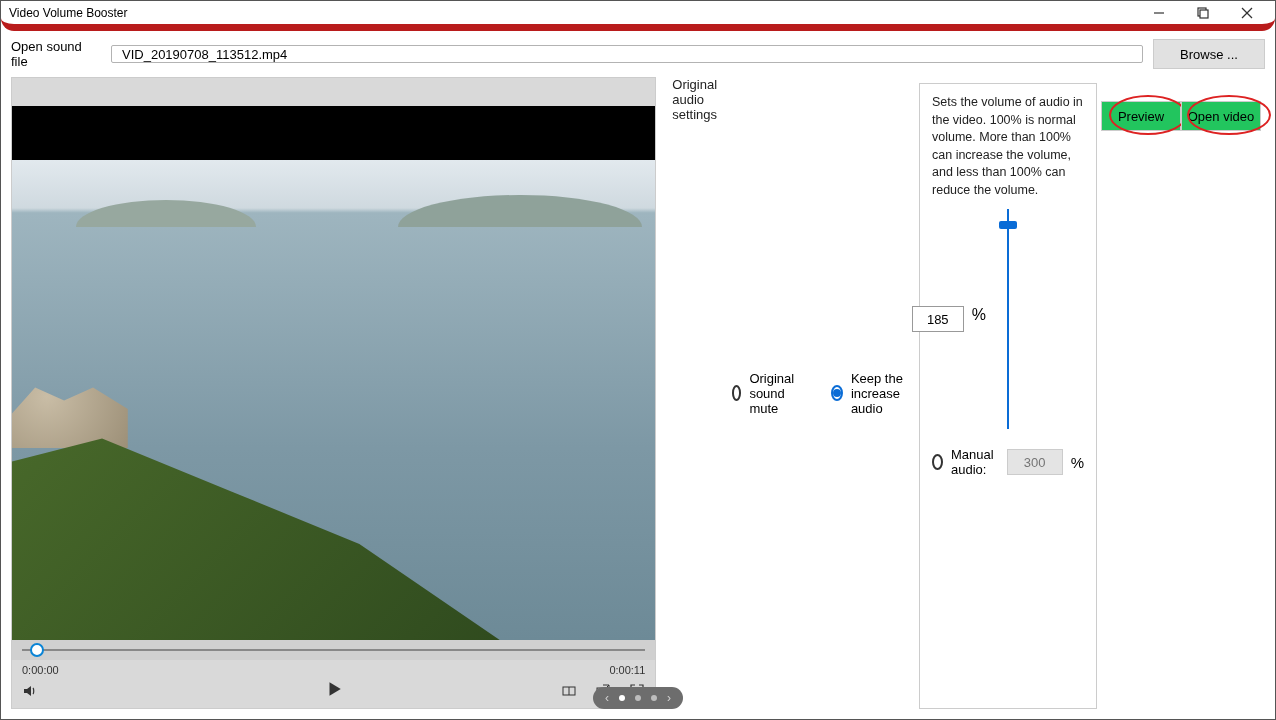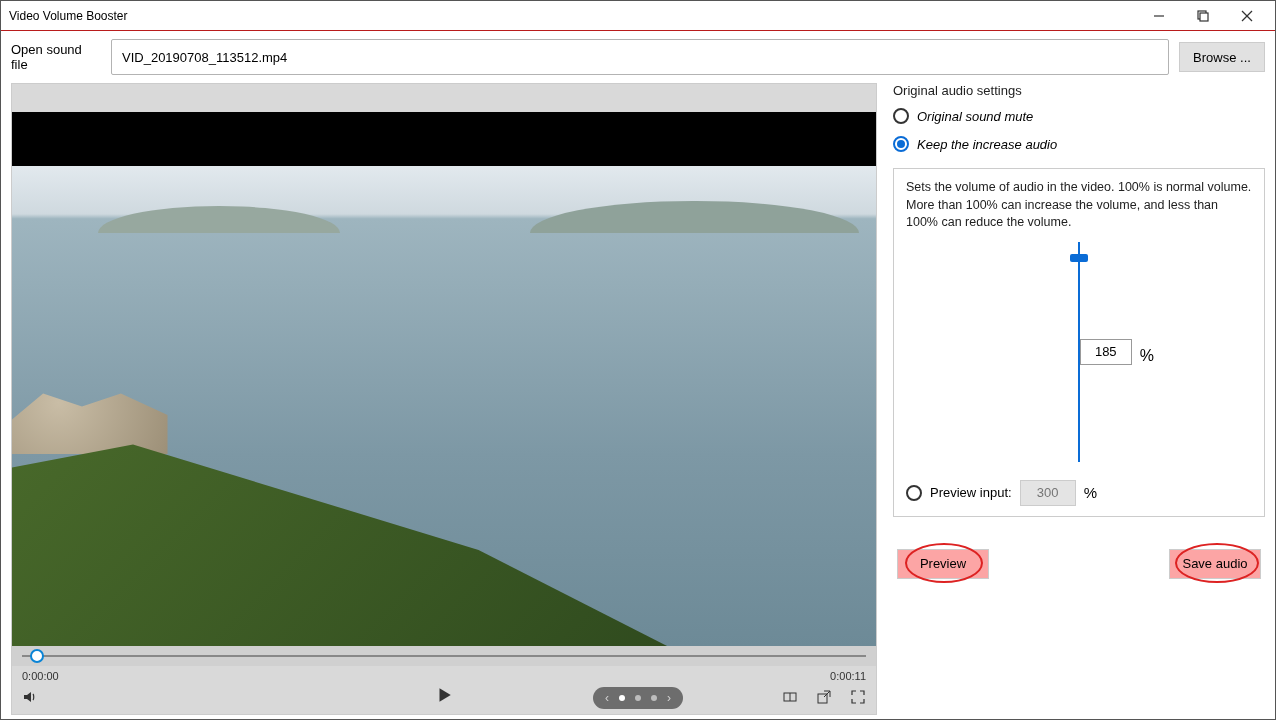--- a/index.html
+++ b/index.html
@@ -1,28 +1,28 @@
 <!DOCTYPE html>
 <html><head>
 <meta charset="utf-8">
 <style>
 * { box-sizing: border-box; margin: 0; padding: 0; font-family: "Segoe UI", Arial, sans-serif; }
 body { background: #fff; width: 1276px; height: 720px; border: 1px solid #555; overflow: hidden; position: relative; }
 
 
-.titlebar { height: 30px; display: flex; align-items: center; padding: 0 8px; border-bottom: 1px solid #b91c1c; font-size: 12px; }
+.titlebar { height: 30px; display: flex; align-items: center; padding: 0 8px; border-bottom: 7px solid #b91c1c; font-size: 12px; border-radius: 13px; }
 .titlebar .title { flex: 1; }
 .win-controls { display: flex; gap: 4px; }
 .win-btn { width: 40px; height: 28px; display: flex; align-items: center; justify-content: center; cursor: pointer; }
 
 
 .open-row { display: flex; align-items: center; padding: 8px 10px; gap: 10px; }
 .open-label { font-size: 13px; width: 90px; }
-.file-input { flex: 1; border: 1px solid #b3b3b3; border-radius: 2px; height: 36px; padding: 0 10px; font-size: 13px; background: #fff; }
-.browse-btn { width: 86px; height: 30px; background: #e1e1e1; border: 1px solid #ccc; font-size: 13px; cursor: pointer; }
+.file-input { flex: 1; border: 1px solid #b3b3b3; border-radius: 2px; height: 18px; padding: 0 10px; font-size: 13px; background: #fff; }
+.browse-btn { width: 112px; height: 30px; background: #e1e1e1; border: 1px solid #ccc; font-size: 13px; cursor: pointer; }
 
 
 .main { display: flex; padding: 0 10px 10px 10px; gap: 16px; height: calc(100% - 30px - 46px); }
 .player { width: 866px; display: flex; flex-direction: column; }
 .video-area { position: relative; flex: 1; background: #d9d9d9; border: 1px solid #ccc; display: flex; flex-direction: column; }
 .video-top-bar { height: 28px; background: #d9d9d9; }
 .video-black { height: 54px; background: #000; }
 .video-image { flex: 1; position: relative; overflow: hidden; }
 
 .sky { position: absolute; inset: 0; background: linear-gradient(#e2e9ee 0%, #cfd9df 10%, #9eb5bf 11%, #7d98a5 60%, #6d8a97 100%); }
@@ -43,43 +43,43 @@
 .play { position: absolute; left: 50%; transform: translateX(-50%); }
 .ctrl-icon { width: 16px; height: 16px; cursor: pointer; color: #333; }
 
 
 .pager { position: absolute; left: 50%; bottom: 10px; transform: translateX(-50%); background: #6d6d6d; border-radius: 14px; height: 22px; padding: 0 12px; display: flex; align-items: center; gap: 10px; }
 .dot { width: 6px; height: 6px; border-radius: 50%; background: #bdbdbd; }
 .dot.active { background: #fff; }
 .pg-chevron { color: #d0d0d0; font-size: 12px; cursor: pointer; }
 
 
-.panel { flex: 1; display: flex; flex-direction: column; gap: 8px; font-size: 13px; }
+.panel { flex: 1; display: flex; font-size: 13px; }
 .section-title { font-size: 13px; color: #222; }
-.radio-row { display: flex; align-items: center; gap: 8px; margin: 2px 0; font-style: italic; }
+.radio-row { display: flex; align-items: center; gap: 8px; margin: 2px 15px; }
 .radio { width: 16px; height: 16px; border: 2px solid #333; border-radius: 50%; display: inline-flex; align-items: center; justify-content: center; cursor: pointer; }
 .radio.selected { border-color: #0a6cd6; }
 .radio.selected::after { content: ""; width: 8px; height: 8px; background: #0a6cd6; border-radius: 50%; }
 .settings-box { border: 1px solid #ccc; padding: 10px 12px; margin-top: 6px; }
 .desc { font-size: 12.5px; color: #222; line-height: 1.4; margin-bottom: 10px; }
 
 
 .slider-wrap { position: relative; height: 220px; display: flex; justify-content: center; margin: 8px 0 18px 0; }
 .slider-track { width: 2px; background: #0a6cd6; height: 100%; position: relative; }
 .slider-thumb { position: absolute; left: 50%; transform: translateX(-50%); width: 18px; height: 8px; background: #0a6cd6; border-radius: 2px; top: 12px; cursor: pointer; }
-.slider-value { position: absolute; right: 98px; top: 50%; transform: translateY(-50%); display: flex; align-items: flex-end; gap: 8px; }
+.slider-value { position: absolute; right: 98px; top: 50%; transform: translateY(-50%); display: flex; align-items: flex-start; gap: 8px; }
 .val-input { width: 52px; height: 26px; border: 1px solid #999; text-align: center; font-size: 13px; }
 .pct { font-size: 16px; }
 
 .manual-row { display: flex; align-items: center; gap: 8px; margin-top: 4px; }
 .manual-input { width: 56px; height: 26px; background: #e4e4e4; border: 1px solid #ccc; text-align: center; color: #4d7c0f; font-size: 13px; }
 .hint { font-size: 12.5px; }
 
 .action-row { display: flex; justify-content: space-between; margin-top: 24px; padding: 0 4px; }
-.act-btn { position: relative; width: 92px; height: 30px; background: #fca5a5; border: 1px solid #ccc; font-size: 13px; cursor: pointer; }
+.act-btn { position: relative; width: 80px; height: 30px; background: #22c55e; border: 1px solid #ccc; font-size: 13px; cursor: pointer; }
 .highlight-oval { position: absolute; border: 2px solid #d22; border-radius: 50%; pointer-events: none; }
 </style>
 </head>
 <body>
 
 <div class="titlebar">
   <span class="title">Video Volume Booster</span>
   <div class="win-controls">
     <div class="win-btn">
       <svg class="ctrl-icon" viewBox="0 0 16 16">
@@ -177,33 +177,33 @@
         <div class="slider-track">
           <div class="slider-thumb"></div>
         </div>
         <div class="slider-value">
           <input class="val-input" value="185" style="">
           <span class="pct">%</span>
         </div>
       </div>
       <div class="manual-row">
         <span class="radio"></span>
-        <span>Preview input:</span>
+        <span>Manual audio:</span>
         <input class="manual-input" disabled="" placeholder="300" style="">
         <span class="pct" style="font-size:15px;">%</span>
       </div>
     </div>
 
     <div class="action-row">
       <div style="position:relative;">
         <button class="act-btn">Preview</button>
         <div class="highlight-oval" style="left:8px; top:-6px; width:78px; height:40px;"></div>
       </div>
       <div style="position:relative;">
-        <button class="act-btn">Save audio</button>
+        <button class="act-btn">Open video</button>
         <div class="highlight-oval" style="left:6px; top:-6px; width:84px; height:40px;"></div>
       </div>
     </div>
   </div>
 </div>
 
 <div class="pager">
   <span class="pg-chevron">‹</span>
   <span class="dot active"></span>
   <span class="dot"></span>

